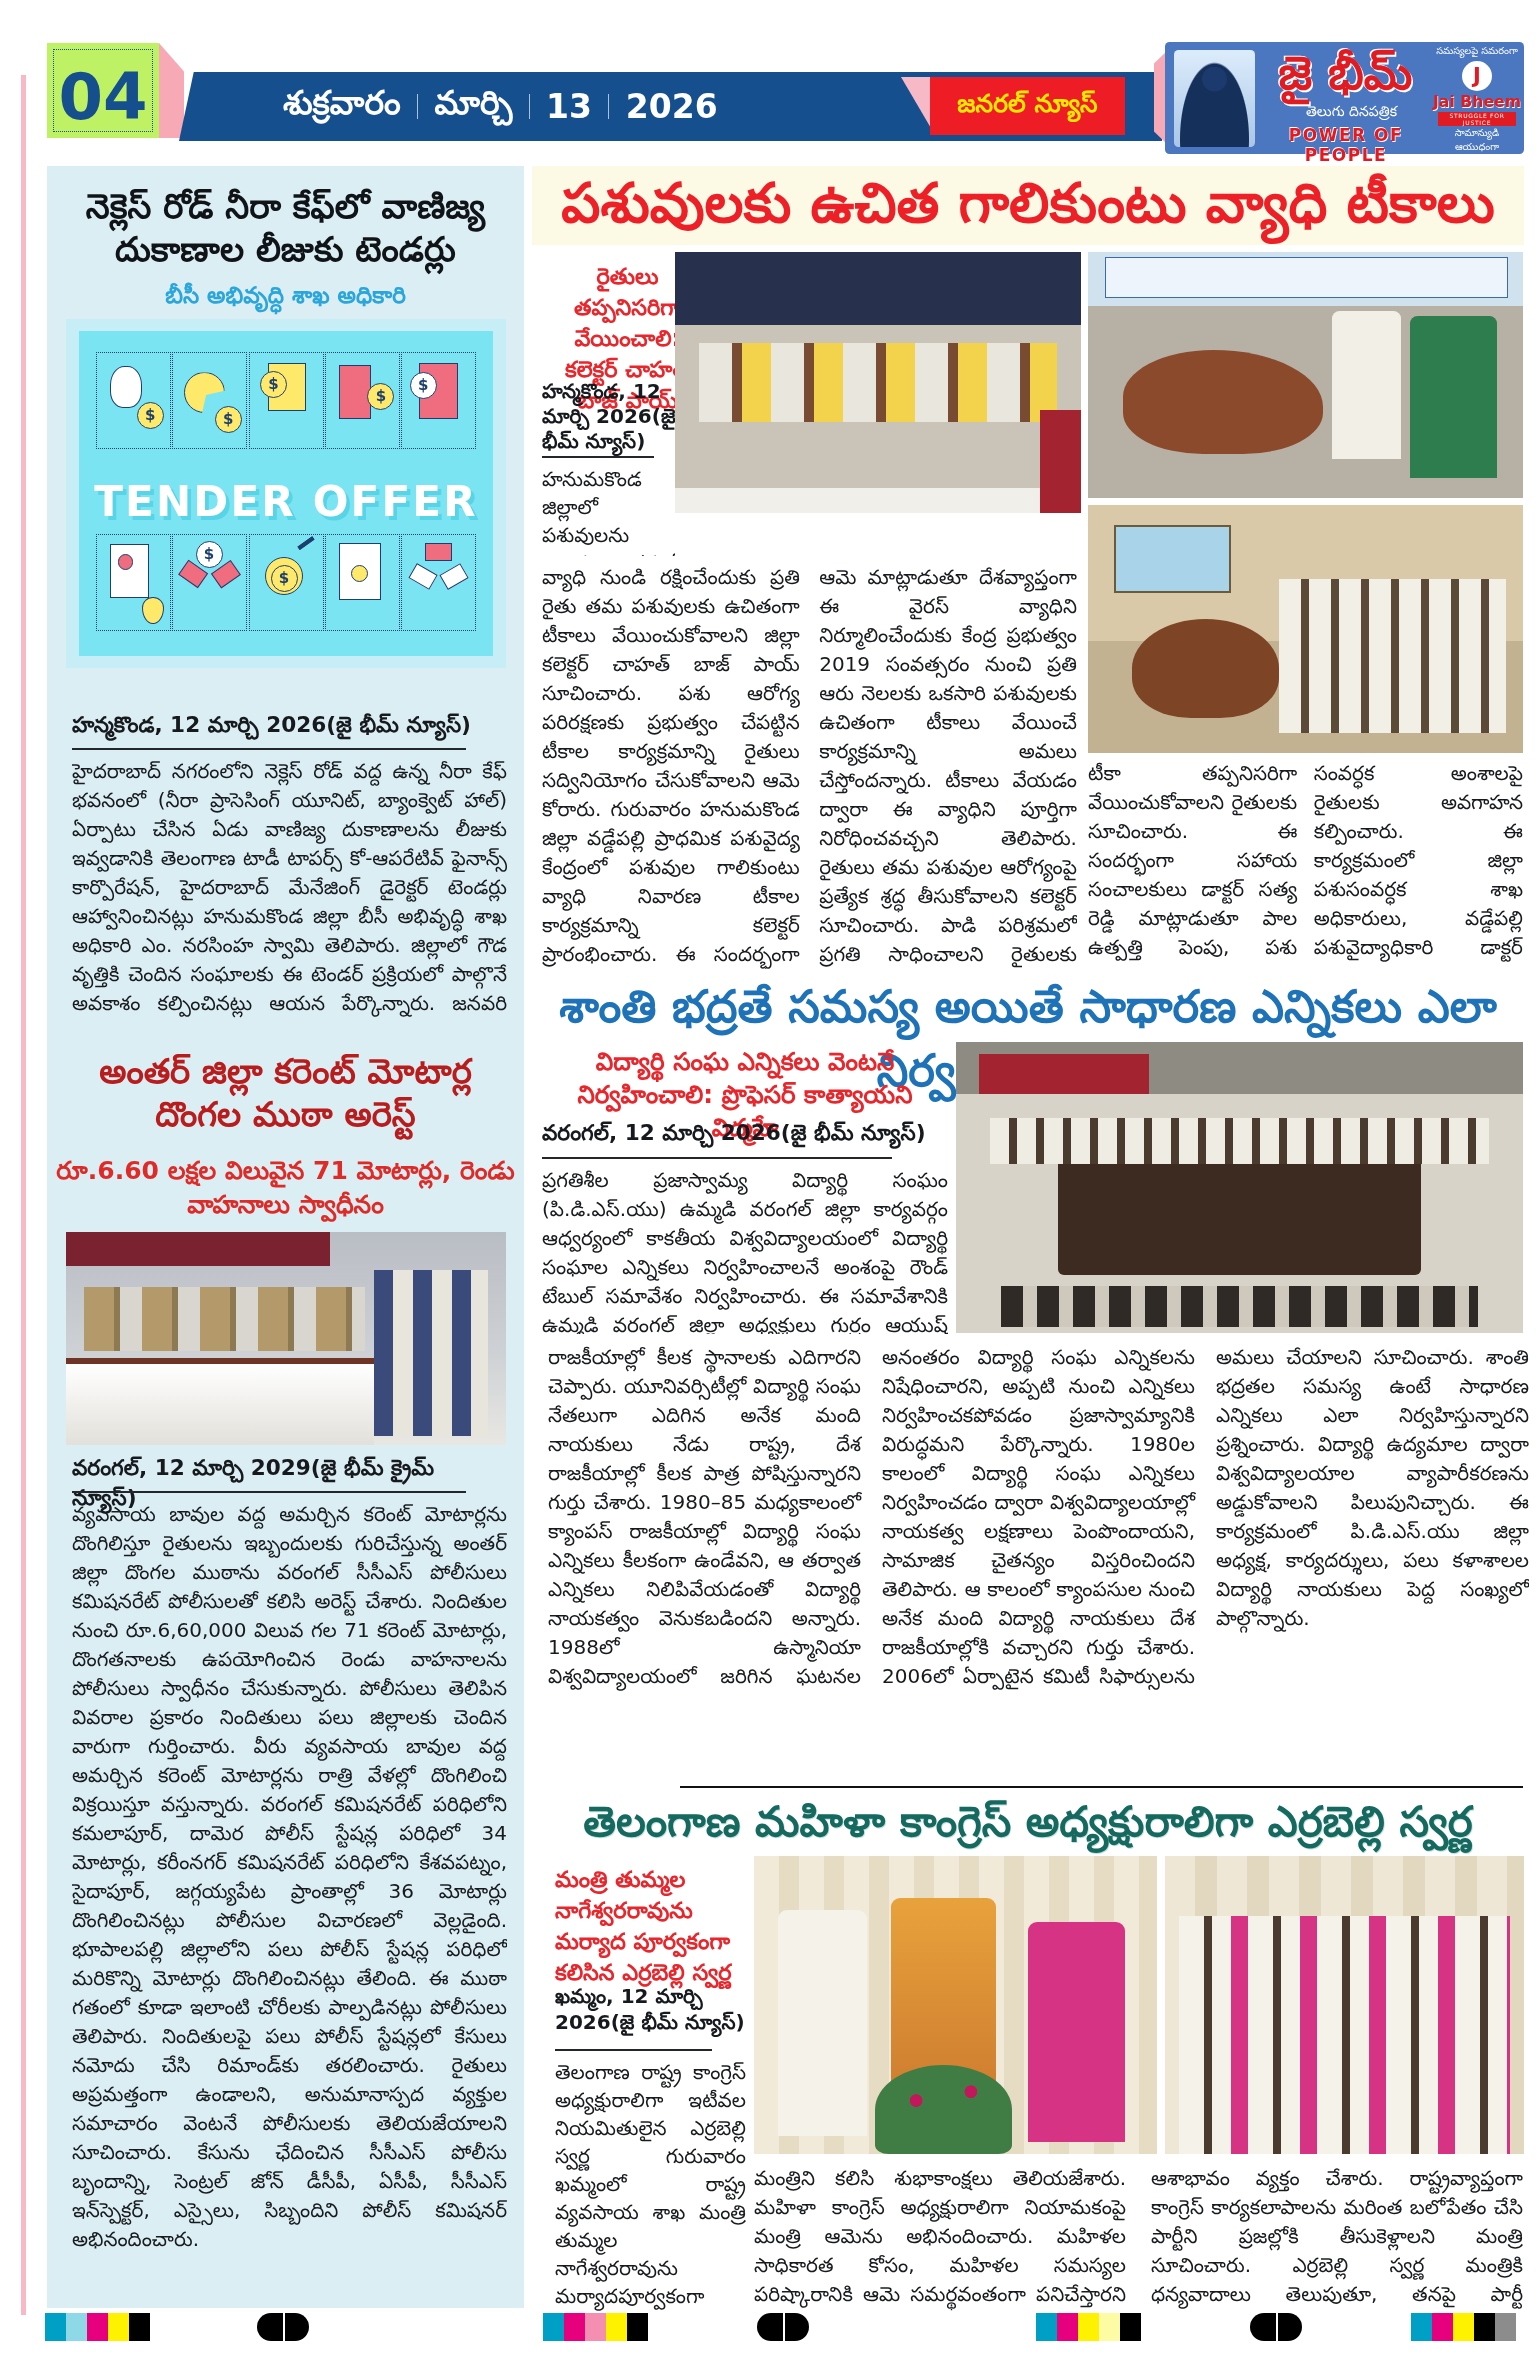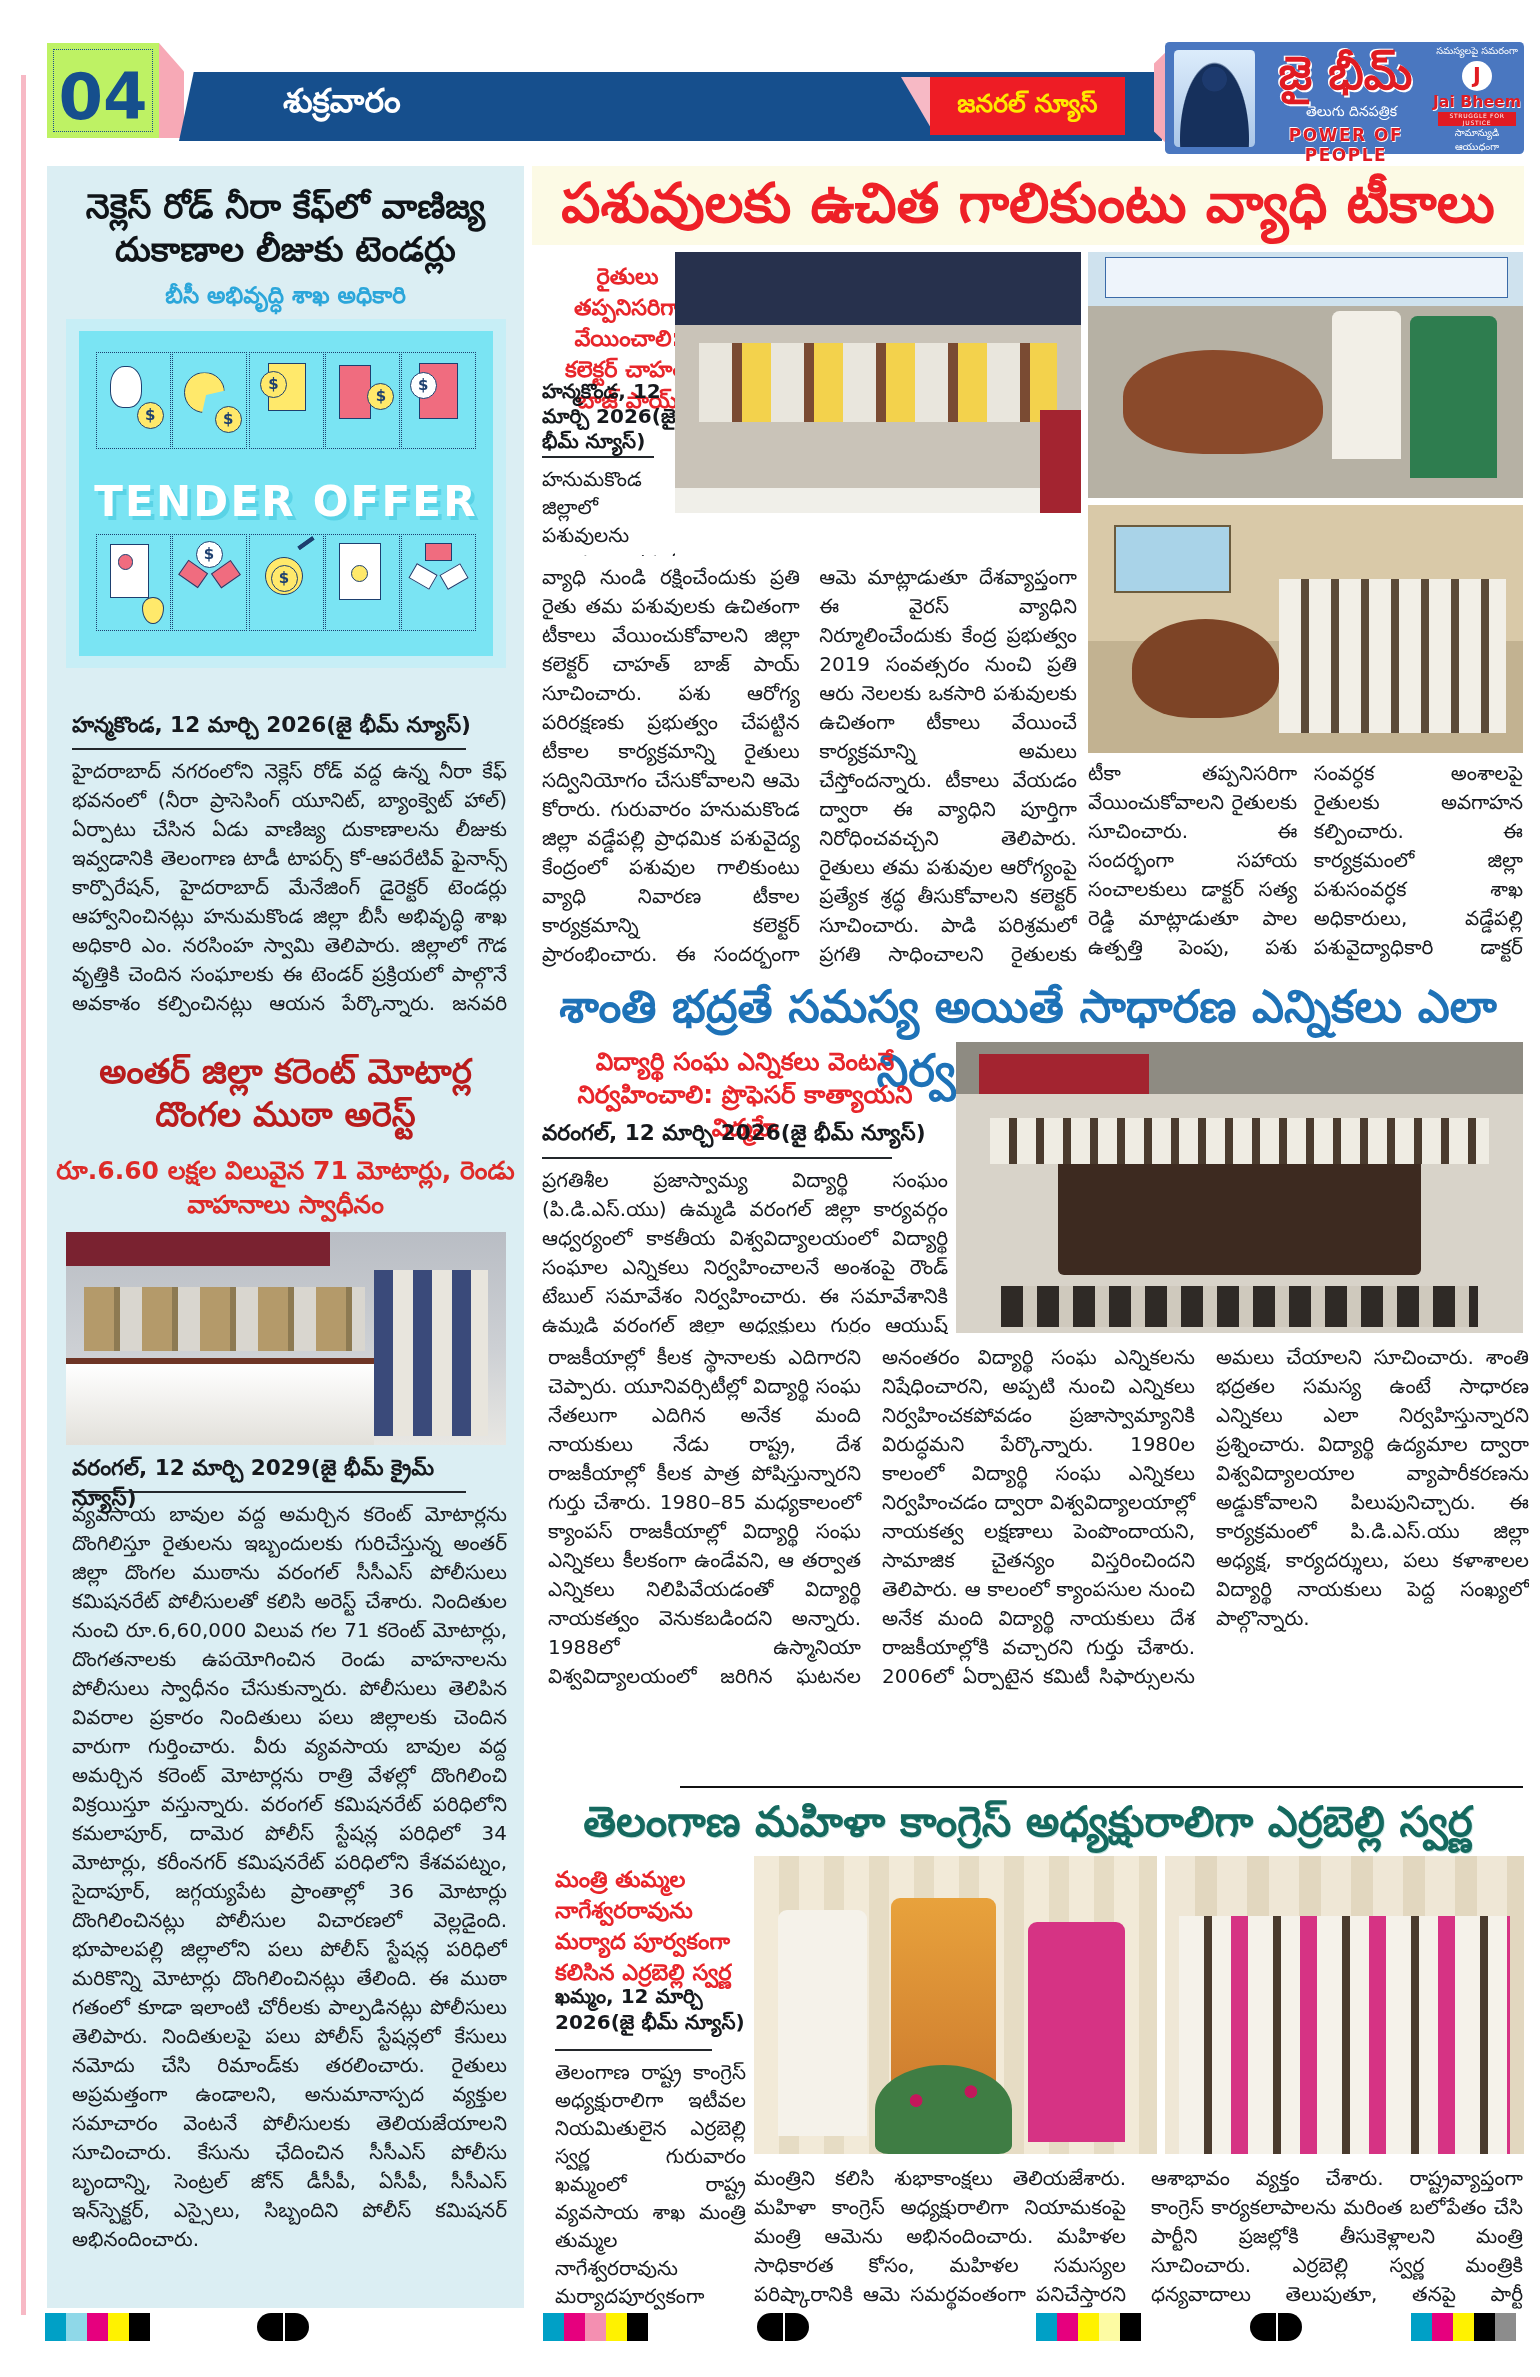--- a/index.html
+++ b/index.html
@@ -7,21 +7,21 @@
   .page{position:relative;width:1541px;height:2377px;background:#ffffff;overflow:hidden;}
   .abs{position:absolute;}
   .jt{text-align:justify;}
   
   #left-strip{left:21px;top:75px;width:5.2px;height:2240px;background:#f7b9c5;}
   #pn-box{left:47px;top:43px;width:112px;height:95px;background:#bef264;}
   #pn-inner{left:6px;top:6px;right:6px;bottom:6px;border:1.5px dotted #164f8d;position:absolute;}
   #pn-num{width:100%;text-align:center;font-size:64px;font-weight:700;color:#164f8d;line-height:95px;}
   #pn-fold{left:159px;top:43px;width:25px;height:95px;background:#f7a9b6;clip-path:polygon(0 0,100% 30%,100% 100%,0 100%);}
   #top-bar{left:179px;top:72px;width:983px;height:69px;background:#164f8d;clip-path:polygon(1.5% 0,100% 0,100% 100%,0 100%);}
-  #date-row{left:283px;top:81px;height:51px;display:flex;align-items:center;gap:16.4px;color:#ffffff;font-size:33px;font-weight:700;flex-direction:column;}
+  #date-row{left:283px;top:81px;height:51px;display:flex;align-items:center;gap:16.4px;color:#ffffff;font-size:33px;font-weight:700;}
   .sep{display:inline-block;width:0;height:25px;border-left:1.5px solid rgba(255,255,255,.65);}
   #badge-notch{left:901px;top:77px;width:34px;height:58px;background:#f7b9c5;clip-path:polygon(100% 0,100% 100%,0 0);}
   #badge{left:930px;top:77px;width:195px;height:58px;background:#ee1c25;color:#ffe900;font-size:25px;font-weight:700;display:flex;align-items:center;justify-content:center;}
   #logo{left:1165px;top:42px;width:359px;height:112px;background:#4a77c0;border-radius:4.5px;}
   #logo-fold{left:1154px;top:49px;width:15px;height:97px;background:#f7a9b6;clip-path:polygon(100% 0,100% 100%,0 85%,0 15%);}
   #portrait{left:9px;top:7.5px;width:81px;height:97px;position:absolute;border-radius:4.5px;
     background:radial-gradient(circle at 50% 30%,#1d3a6e 12px,rgba(0,0,0,0) 12.7px),
                radial-gradient(ellipse at 50% 92%,#16305c 34px,rgba(0,0,0,0) 35px),
                linear-gradient(#dcecfb,#aac6e8);}
   #logo-title{left:95px;top:4.5px;width:171px;position:absolute;text-align:center;color:#e11b22;font-size:46px;font-weight:700;line-height:52px;text-shadow:1.5px 1.5px 0 #ffffff,-1.5px -1.5px 0 #ffffff;}

